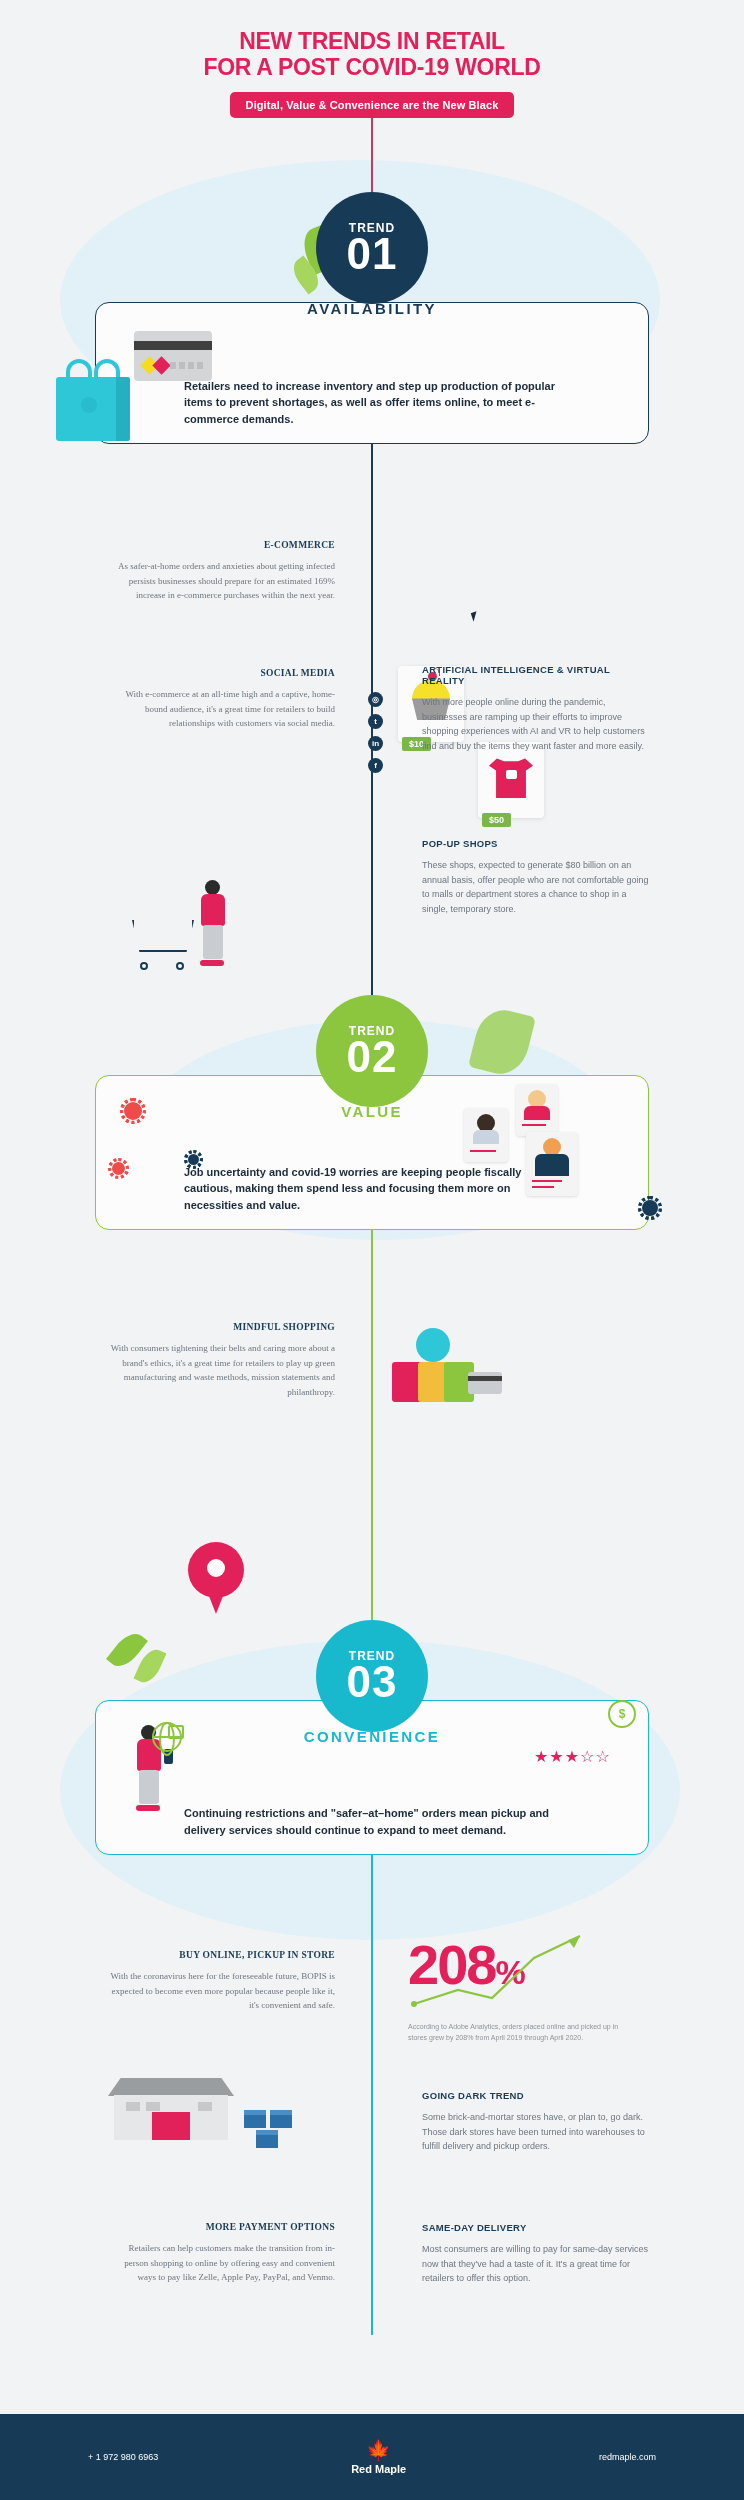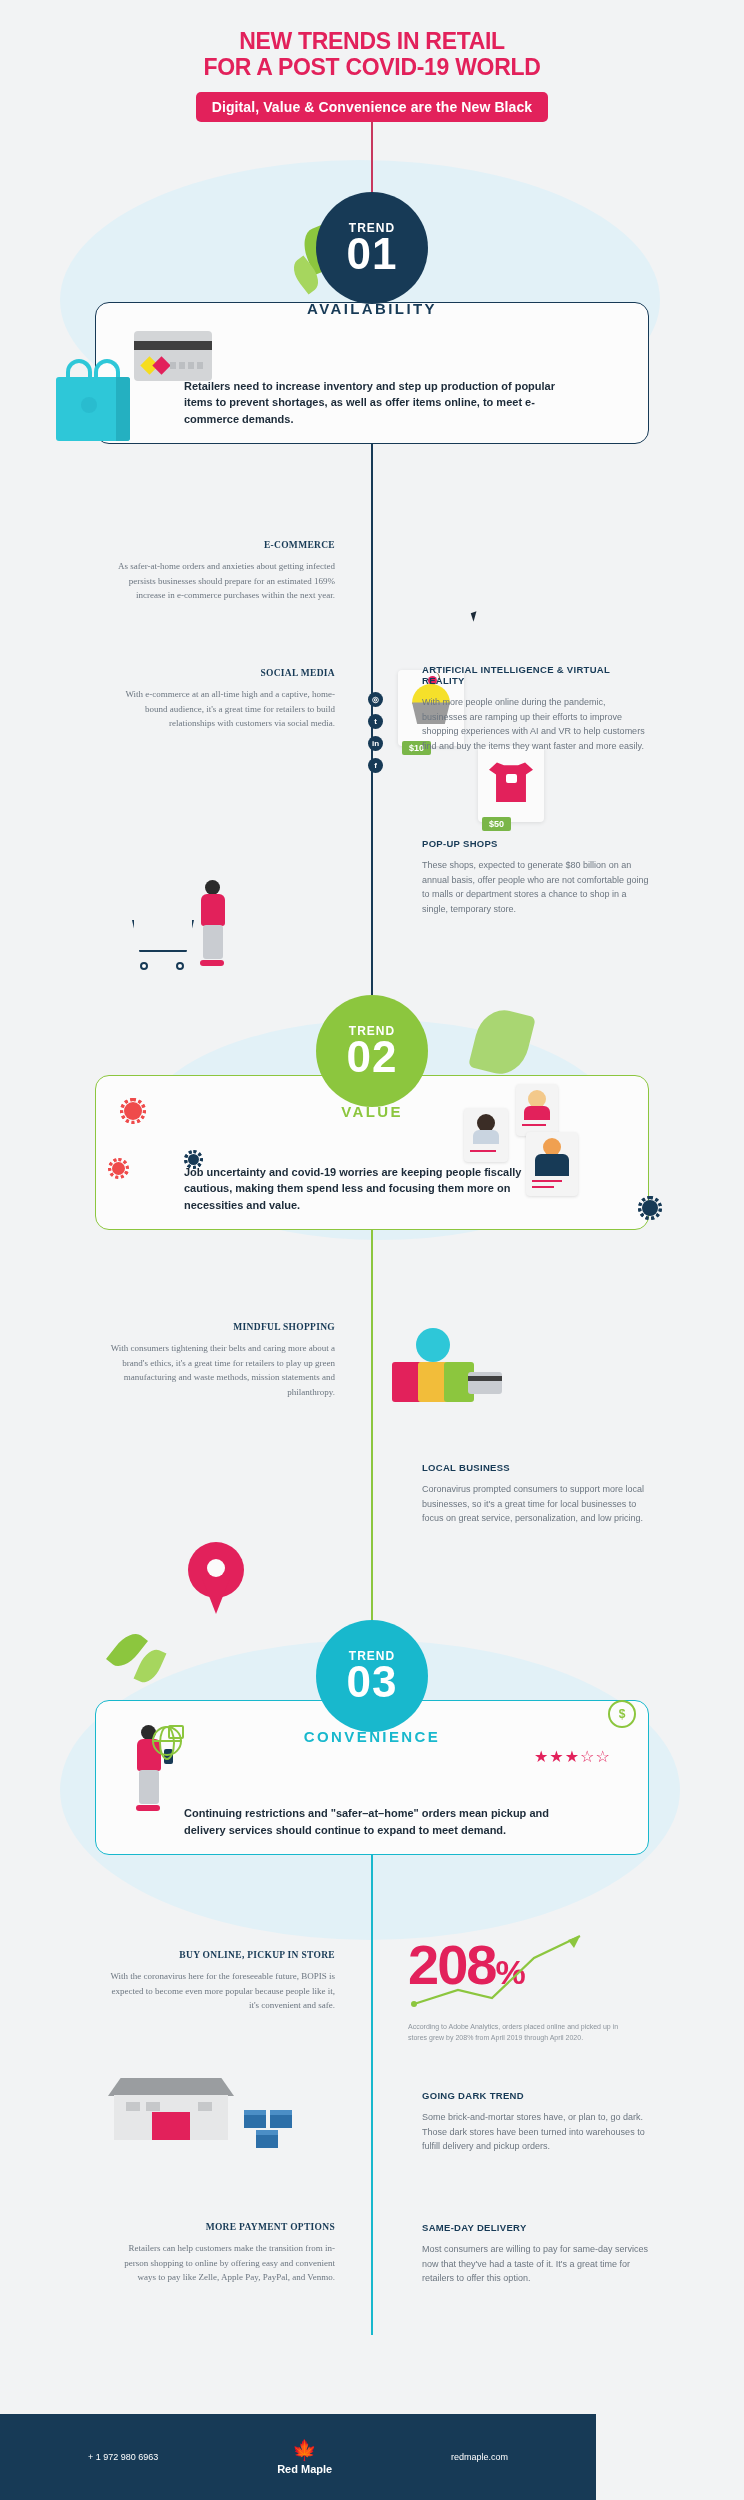--- a/index.html
+++ b/index.html
@@ -18,21 +18,21 @@
   .blob3 { left:60px;  top:1640px; width:620px; height:300px; }
 
   
   .header { position:relative; z-index:5; text-align:center; padding-top:28px; }
   .title {
     color:#e2215b; font-weight:bold; font-size:23px; line-height:1.14;
     letter-spacing:-.3px;
   }
   .subtitle-wrap { margin-top:12px; display:flex; justify-content:center; }
   .subtitle {
-    background:#e2215b; color:#fff; font-size:14px; font-weight:bold;
+    background:#e2215b; color:#fff; font-size:11px; font-weight:bold;
     padding:7px 16px; border-radius:5px; letter-spacing:.1px;
   }
 
   
   .vline { position:absolute; width:1.5px; background:#c8385e; z-index:1; }
   .vline-dark { position:absolute; width:1.5px; background:#173a56; z-index:1; }
   .vline-green { position:absolute; width:1.5px; background:#8cc63e; z-index:1; }
   .vline-teal { position:absolute; width:1.5px; background:#18b8cd; z-index:1; }
 
   
@@ -208,21 +208,21 @@
 
   
   .ph { position:absolute; width:9px; height:15px; background:#173a56; border-radius:2px; }
 
   
   .big-num { position:absolute; color:#e2215b; font-size:56px; font-weight:bold;
     letter-spacing:-2px; z-index:4; }
   .big-num .pct { font-size:34px; }
 
   
-  .footer { position:absolute; left:0; bottom:0; width:596px; height:86px;
+  .footer { position:absolute; left:0; bottom:0; width:744px; height:86px;
     background:#173a56; z-index:8;
     display:flex; align-items:center; justify-content:space-between;
     padding:0 88px; color:#fff; font-size:9px; }
   .brand { display:flex; flex-direction:column; align-items:center; gap:3px; }
   .brand .mark { font-size:20px; line-height:1; color:#fff; }
   .brand .nm { font-size:11px; font-weight:bold; }
 </style>
 </head>
 <body>
 
@@ -364,24 +364,20 @@
   <div class="ill" style="left:392px; top:1328px; width:110px; height:86px;">
     <div style="position:absolute; left:24px; top:0; width:34px; height:34px; border-radius:50%; background:#2ec7d8;"></div>
     <div style="position:absolute; left:0;  top:34px; width:30px; height:40px; background:#e2215b; border-radius:3px;"></div>
     <div style="position:absolute; left:26px; top:34px; width:30px; height:40px; background:#f2bd3a; border-radius:3px;"></div>
     <div style="position:absolute; left:52px; top:34px; width:30px; height:40px; background:#8cc63e; border-radius:3px;"></div>
     <div style="position:absolute; left:76px; top:44px; width:34px; height:22px; background:#c9ccd1; border-radius:3px;"></div>
     <div style="position:absolute; left:76px; top:48px; width:34px; height:5px; background:#3f3f3f;"></div>
   </div>
 
   <div class="ill globe" style="left:152px; top:1452px;"></div>
-  <div class="info left-al" style="left:402px; top:1462px; width:228px;">
-    <div class="h">LOCAL BUSINESS</div>
-    <div class="p">Coronavirus prompted consumers to support more local businesses, so it's a great time for local businesses to focus on great service, personalization, and low pricing.</div>
-  </div>
 
   <div class="pin" style="left:188px; top:1542px;">
     <div class="top"></div>
       <div class="tip"></div>
       <div class="hole"></div>
   </div>
 
   <div class="leaf" style="left:116px; top:1630px; width:22px; height:40px; background:#8cc63e; transform:rotate(38deg);"></div>
   <div class="leaf" style="left:140px; top:1648px; width:20px; height:36px; background:#a6d65e; transform:rotate(24deg);"></div>
 

